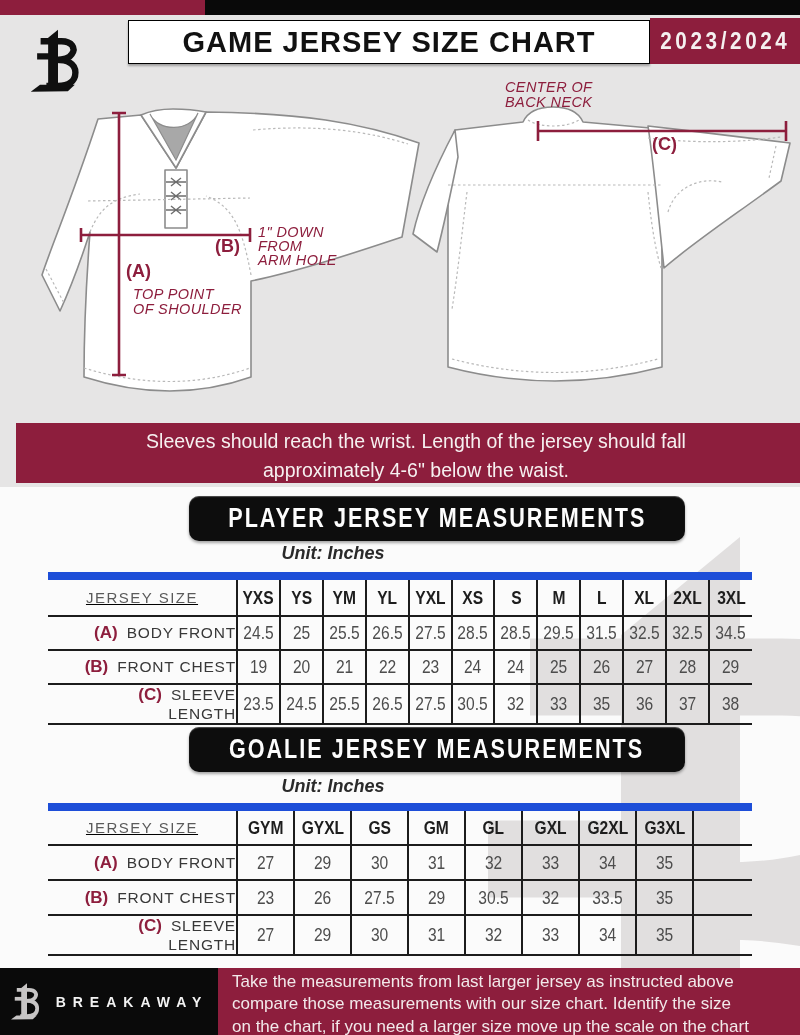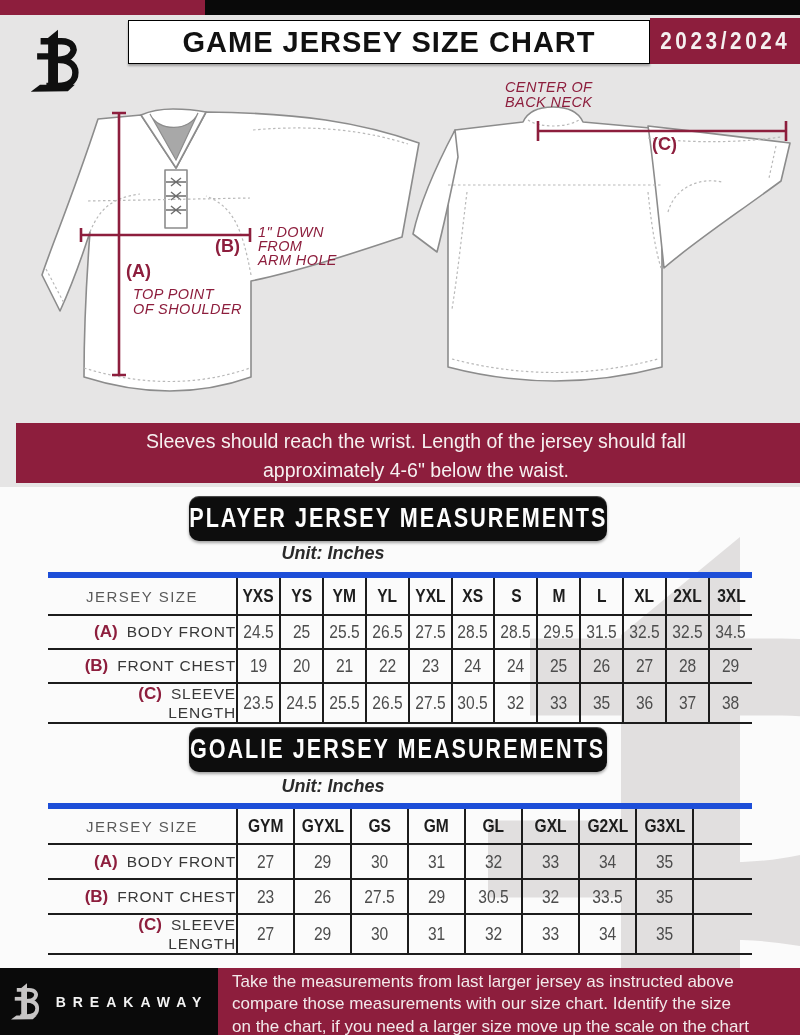--- a/index.html
+++ b/index.html
@@ -25,33 +25,33 @@
   .ann-key{font-family:"Liberation Sans",sans-serif;font-size:18px;font-weight:bold;fill:#8d1e3d;}
   .ann-note{font-family:"Liberation Sans",sans-serif;font-size:14.5px;font-style:italic;
             fill:#8d1e3d;letter-spacing:.4px;}
   
   .notice{position:absolute;left:16px;top:423px;width:800px;height:60px;background:#8d1e3d;
           color:#f6f0f0;text-align:center;font-size:19.5px;line-height:29px;padding-top:4px;
           box-sizing:border-box;z-index:2;}
   
   .bg-bottom{position:absolute;left:0;top:487px;width:800px;height:481px;background:#fbfbfb;}
   .watermark{position:absolute;left:390px;top:495px;width:700px;height:840px;color:#e1dfdf;z-index:0;}
-  .section-title{position:absolute;left:189px;width:418px;height:45px;background:#0d0d0d;
+  .section-title{position:absolute;left:189px;width:496px;height:45px;background:#0d0d0d;
                  border-radius:10px;display:flex;align-items:center;justify-content:center;z-index:2;
                  box-shadow:inset 0 1px 1px rgba(255,255,255,.28),0 2px 3px rgba(0,0,0,.35);}
   .section-title span{display:inline-block;color:#fdfdfd;font-size:27px;font-weight:bold;
                       letter-spacing:2.5px;transform:scaleX(.8);white-space:nowrap;}
   .unit-label{position:absolute;left:0;width:666px;text-align:center;font-size:18px;
               font-style:italic;font-weight:bold;color:#2a2a2a;z-index:2;}
   
   .meas-table{position:absolute;left:48px;width:704px;border-collapse:collapse;
               table-layout:fixed;z-index:2;background:transparent;}
   .meas-table th,.meas-table td{padding:0;text-align:center;vertical-align:middle;}
   .meas-table tr{border-bottom:2px solid #1c1c1c;}
-  .meas-table thead tr{border-top:6px solid #1d4ed8;}
+  .meas-table thead tr{border-top:8px solid #1d4ed8;text-decoration:underline;}
   .meas-table .size-col{border-left:2px solid #1c1c1c;}
   .meas-table th.label-col{font-size:15px;font-weight:normal;color:#5a5a5a;letter-spacing:1.5px;}
   .meas-table td.label-col{text-align:right;padding-left:26px;}
   .cond{display:inline-block;transform:scaleX(.82);white-space:nowrap;}
   .size-head{font-size:19px;font-weight:bold;color:#1d1d1d;}
   .num{font-size:19px;color:#4d4d4d;}
   .rowkey{font-size:17px;font-weight:bold;color:#8d1e3d;}
   .rowname{font-size:15.5px;color:#383838;letter-spacing:.8px;margin-left:9px;}
   #player-table{top:572px;}
   #player-table thead tr{height:40px;} #player-table tbody tr{height:34px;}

